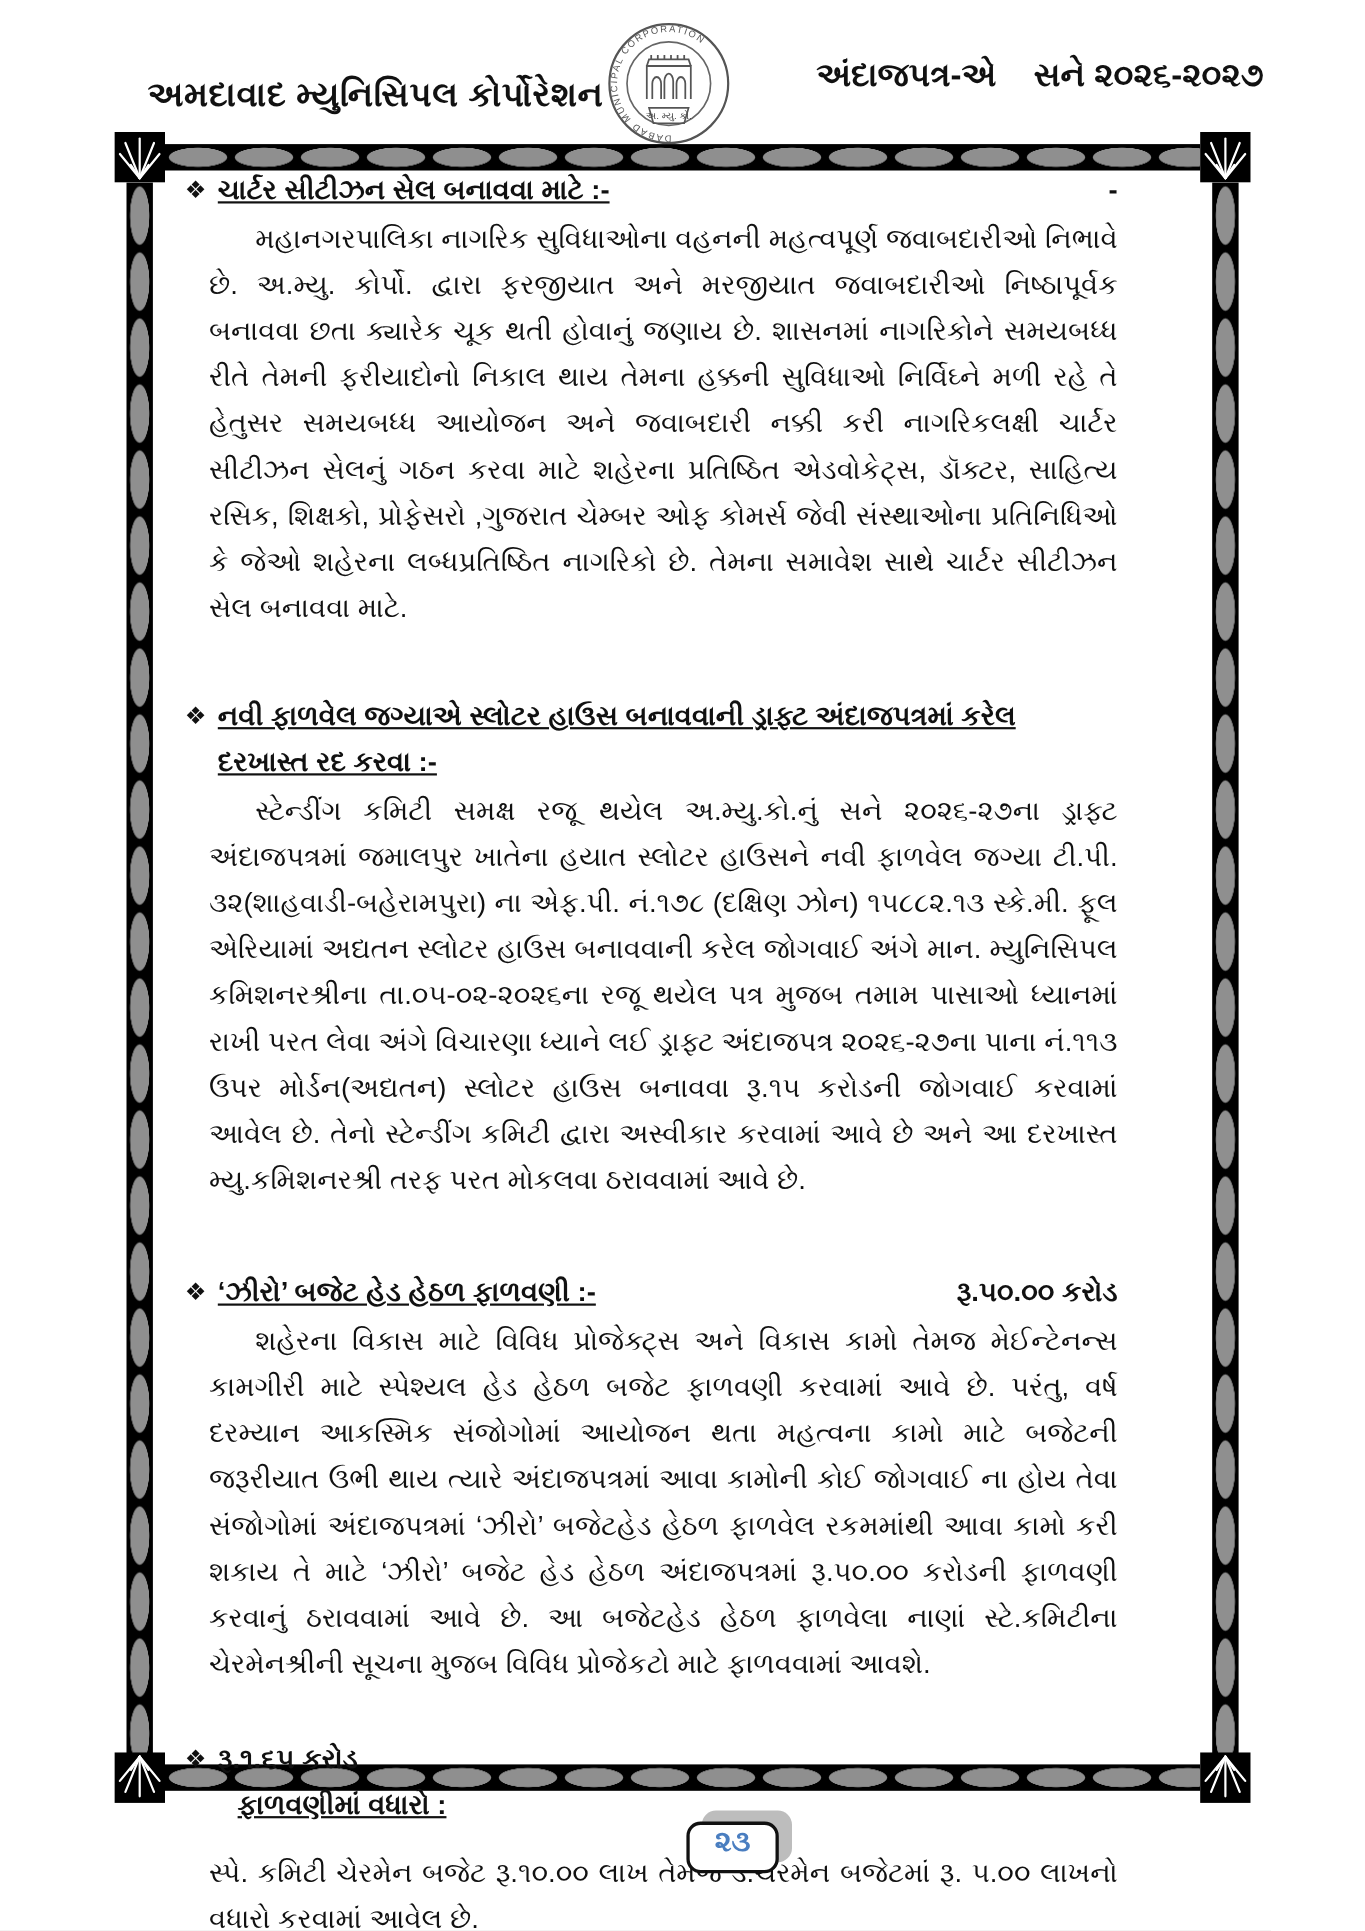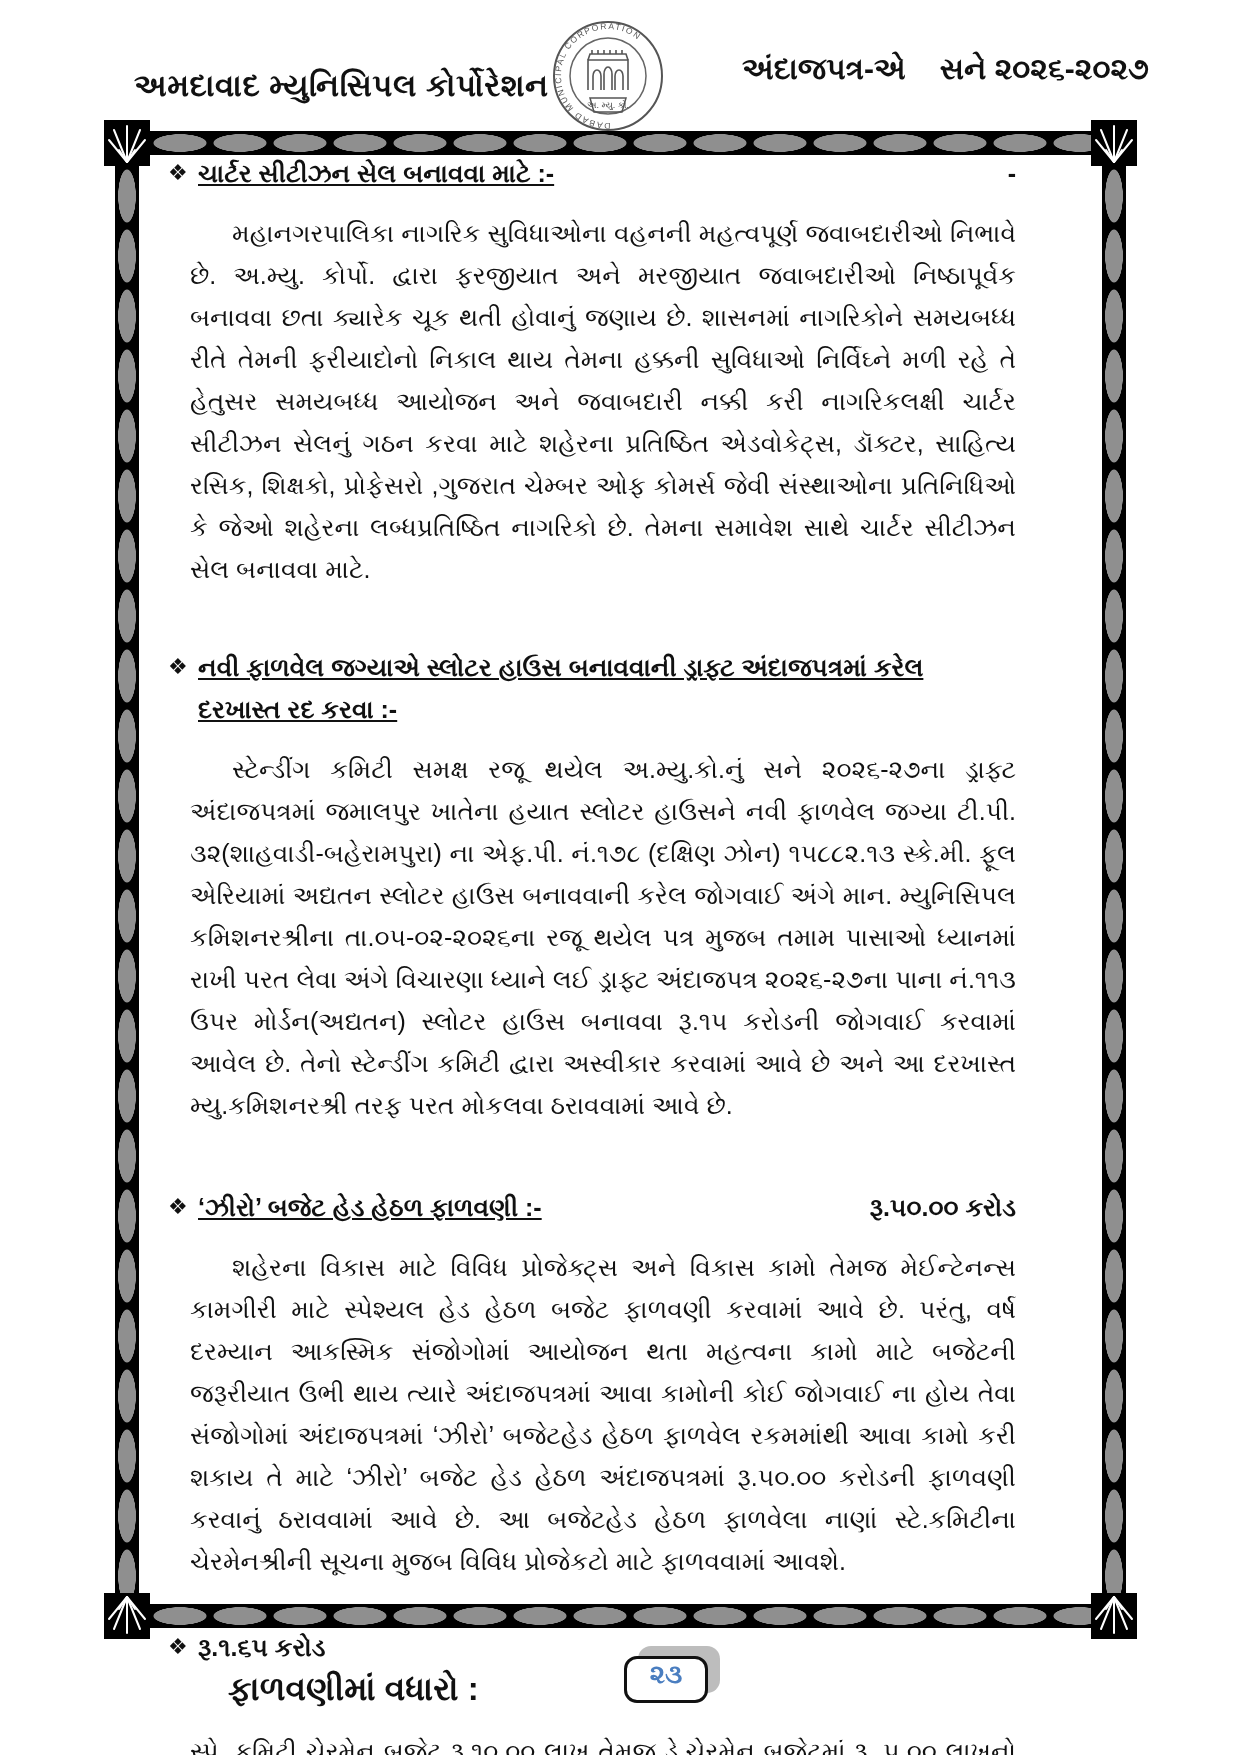--- a/index.html
+++ b/index.html
@@ -51,26 +51,26 @@
 
   
   .content { position:absolute; left:168px; top:152px; width:848px; }
   .section-head {
     display:flex; align-items:flex-start;
     font-size:25px; font-weight:bold; line-height:42px;
   }
   .bullet { width:30px; flex:0 0 30px; font-size:22px; }
   .h-text { flex:1 1 auto; padding-right:10px;text-decoration:underline; }
   .h-amount { white-space:nowrap; font-weight:bold; }
-  .h-line2 { font-size:33px; font-weight:bold; line-height:42px; margin-left:60px; }
+  .h-line2 { font-size:25px; font-weight:bold; line-height:42px; margin-left:48px;text-decoration:underline; }
   .body-par {
     font-size:25px; line-height:42px;
     text-align:justify;
     padding-left:22px; text-indent:42px;
-    margin-top:18px;
+    margin-top:2px;
   }
   .body-par.no-indent { text-indent:0; margin-top:20px; }
   .sec2 { margin-top:56px; }
   .sec3 { margin-top:60px; }
   .sec4 { margin-top:44px; }
 
   
   .page-badge-shadow {
     position:absolute; left:638px; top:1646px; width:82px; height:47px;
     background:#bdbdbd; border-radius:13px;

